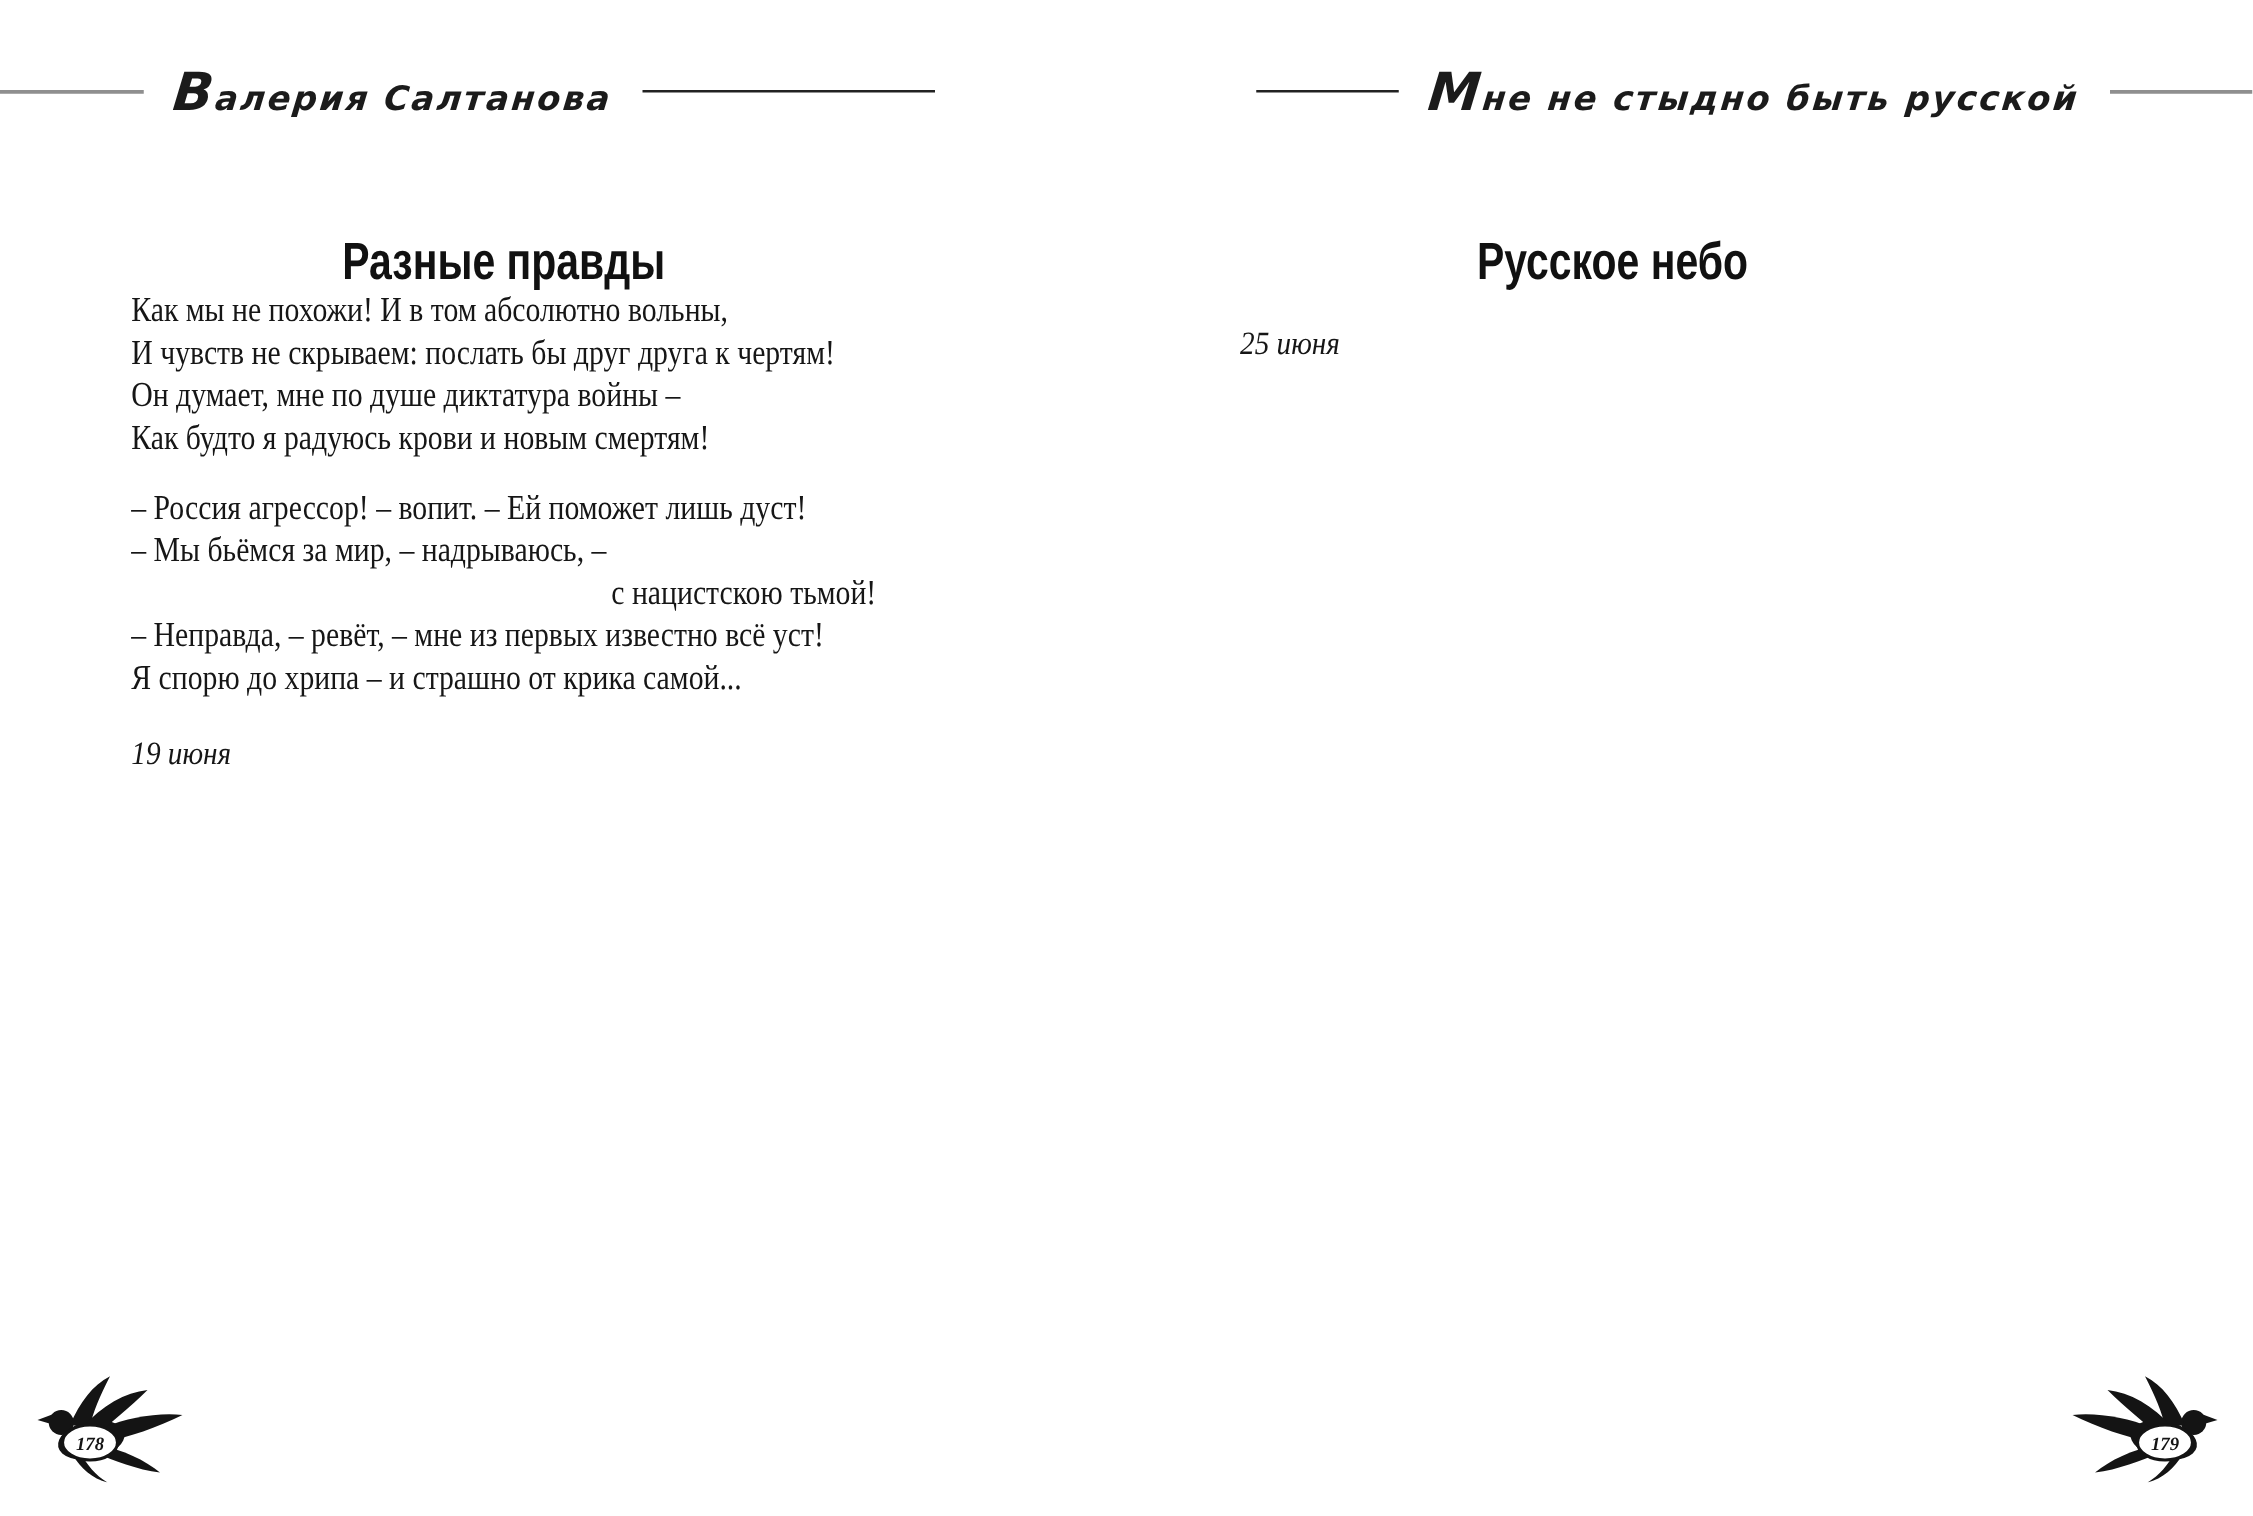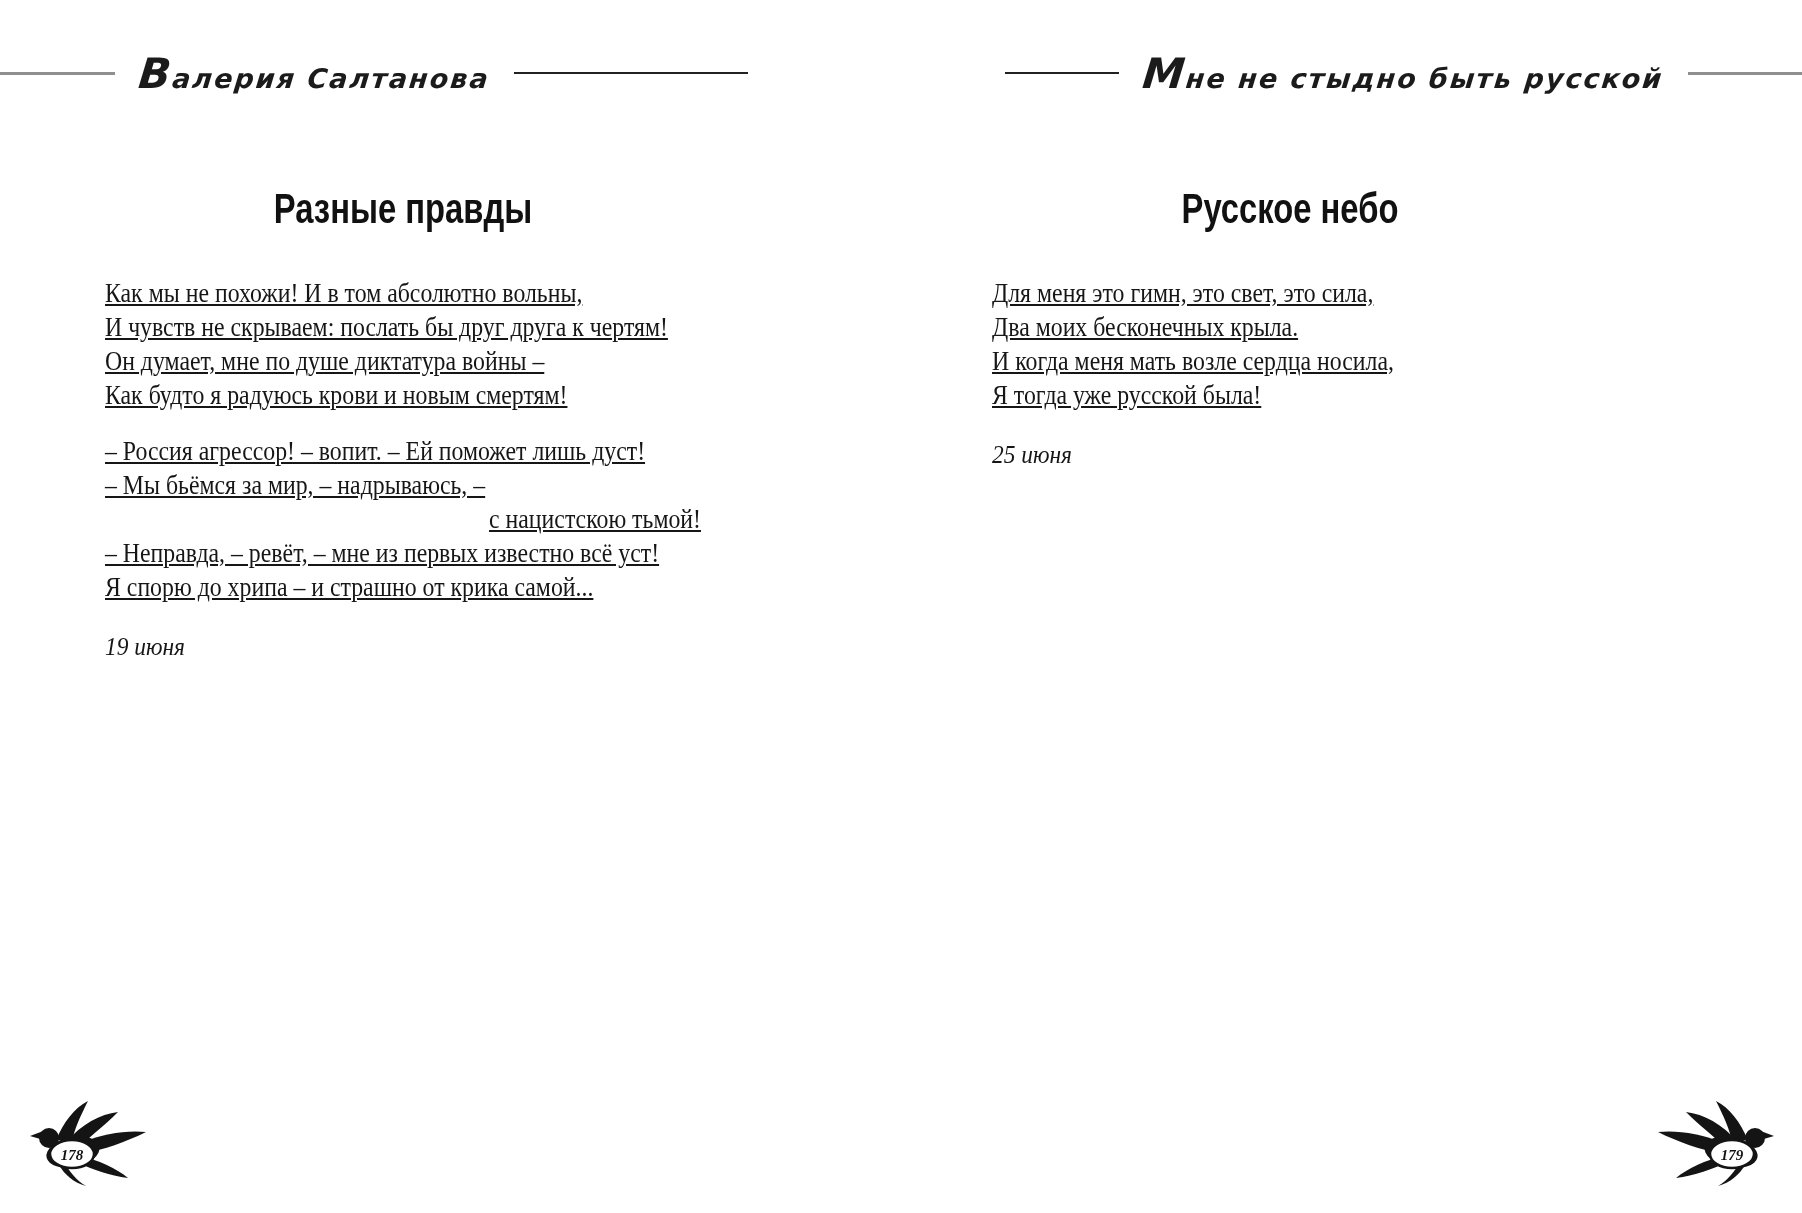--- a/index.html
+++ b/index.html
@@ -51,21 +51,21 @@
     text-align:center;
     font-family:"Liberation Sans", sans-serif;
     font-weight:700;
     font-size:42px;
     line-height:46px;
     color:#111;
     transform:scaleX(0.78);
     transform-origin:50% 50%;
     white-space:nowrap;
   }
-  .poem{margin-top:44px;text-decoration:underline;}
+  .poem{}
   .stanza{margin:0 0 22px 0;}
   .line{
     font-size:28px;
     line-height:34px;
     white-space:nowrap;
     transform:scaleX(0.85);
     transform-origin:0 50%;
   }
   .line.right{
     text-align:right;
@@ -149,26 +149,20 @@
   <section class="page page-right">
     <header class="running-header rh-right">
       <span class="rule rule-dark grow"></span>
       <span class="script-title">Мне не стыдно быть русской</span>
       <span class="rule rule-gray"></span>
     </header>
 
     <div class="column col-right">
       <h1 class="poem-title">Русское небо</h1>
       <div class="poem">
-          <div class="stanza">
-            <div class="line">Для меня это гимн, это свет, это сила,</div>
-            <div class="line">Два моих бесконечных крыла.</div>
-            <div class="line">И когда меня мать возле сердца носила,</div>
-            <div class="line">Я тогда уже русской была!</div>
-          </div>
         </div>
       <div class="poem-date">25 июня</div>
     </div>
 
     <svg class="swallow swallow-right" width="120" height="86" viewBox="0 0 120 86">
       <use href="#swallow-shape" transform="translate(120,0) scale(-1,1)"></use>
       <ellipse class="num-oval" cx="76" cy="54" rx="22" ry="14"></ellipse>
       <text class="num" x="76" y="60">179</text>
     </svg>
   </section>

